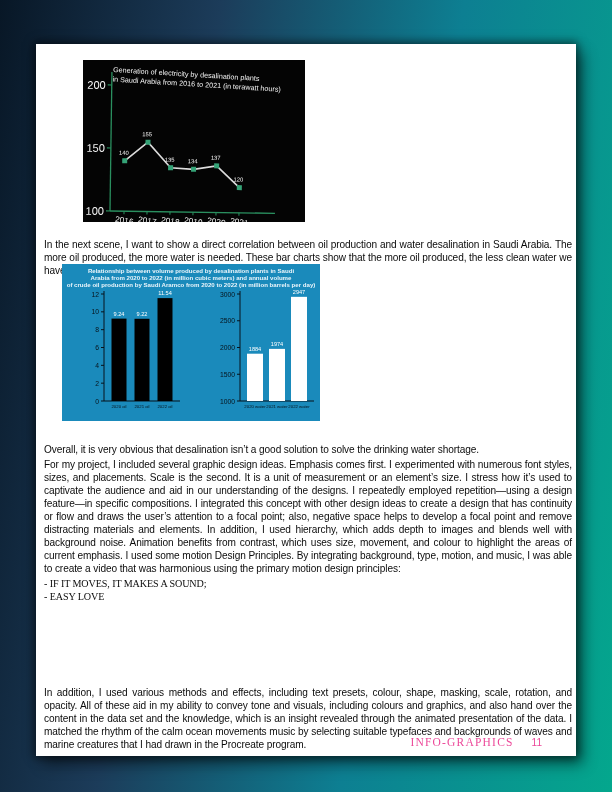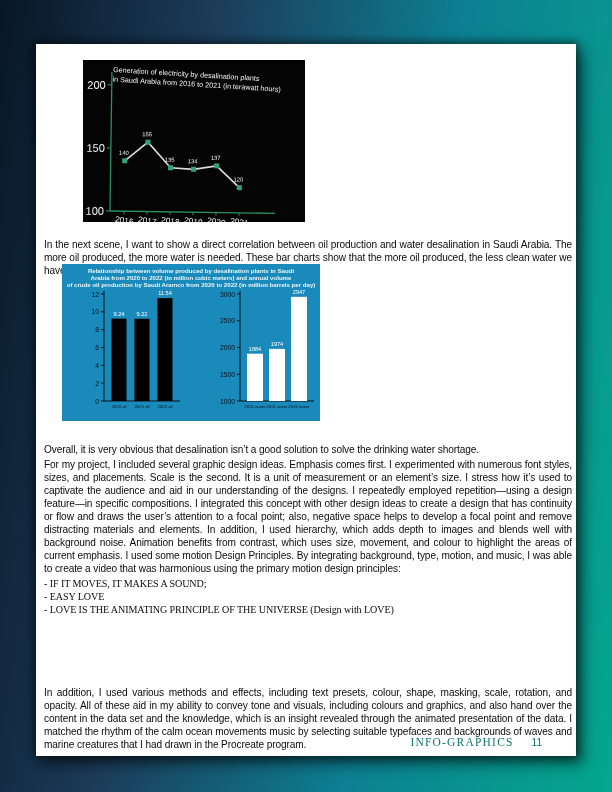--- a/index.html
+++ b/index.html
@@ -25,21 +25,21 @@
     position:absolute;left:8px;width:528px;color:#0b0b0b;
     font-size:10.1px;line-height:13px;letter-spacing:-0.1px;
   }
   .just{text-align:justify;}
   .p1{top:184px;}
   .p2{top:389px;}
   .p3{top:404px;}
   .plist{top:533px;line-height:13.2px;font-family:Liberation Serif, serif;}
   .p4{top:600px;margin-top:42px;}
   .footer{
-    position:absolute;right:34px;bottom:8px;display:flex;align-items:baseline;gap:18px;color:#0f766e;
+    position:absolute;right:34px;bottom:8px;display:flex;align-items:baseline;gap:18px;color:#ec4899;
   }
   .footer-title{font-family:"Liberation Serif",serif;font-size:11.5px;letter-spacing:1.2px;}
   .page-num{font-size:10px;}
   svg{display:block;}
 </style>
 </head>
 <body>
 
 <div class="frame">
   <div class="sheet">
@@ -142,21 +142,20 @@
         </svg>
     </div>
 
     <p class="bodytext p2">Overall, it is very obvious that desalination isn’t a good solution to solve the drinking water shortage.</p>
 
     <p class="bodytext just p3">For my project, I included several graphic design ideas. Emphasis comes first. I experimented with numerous font styles, sizes, and placements. Scale is the second. It is a unit of measurement or an element’s size. I stress how it’s used to captivate the audience and aid in our understanding of the designs. I repeatedly employed repetition—using a design feature—in specific compositions. I integrated this concept with other design ideas to create a design that has continuity or flow and draws the user’s attention to a focal point; also, negative space helps to develop a focal point and remove distracting materials and elements. In addition, I used hierarchy, which adds depth to images and blends well with background noise. Animation benefits from contrast, which uses size, movement, and colour to highlight the areas of current emphasis. I used some motion Design Principles. By integrating background, type, motion, and music, I was able to create a video that was harmonious using the primary motion design principles:</p>
 
     <div class="bodytext plist">
       <div>-  IF IT MOVES, IT MAKES A SOUND;</div>
       <div>- EASY LOVE</div>
-      <div>- LOVE IS THE ANIMATING PRINCIPLE OF THE UNIVERSE (Design with LOVE)</div>
     </div>
 
     <p class="bodytext just p4">In addition, I used various methods and effects, including text presets, colour, shape, masking, scale, rotation, and opacity. All of these aid in my ability to convey tone and visuals, including colours and graphics, and also hand over the content in the data set and the knowledge, which is an insight revealed through the animated presentation of the data. I matched the rhythm of the calm ocean movements music by selecting suitable typefaces and backgrounds of waves and marine creatures that I had drawn in the Procreate program.</p>
 
     <div class="footer">
       <span class="footer-title">INFO-GRAPHICS</span>
       <span class="page-num">11</span>
     </div>
 
   </div>

